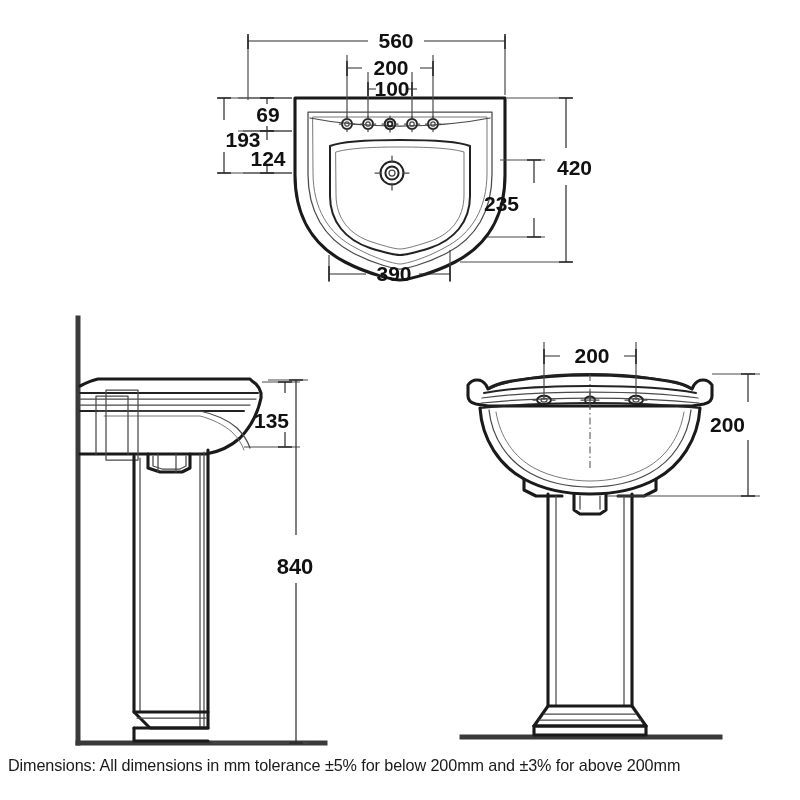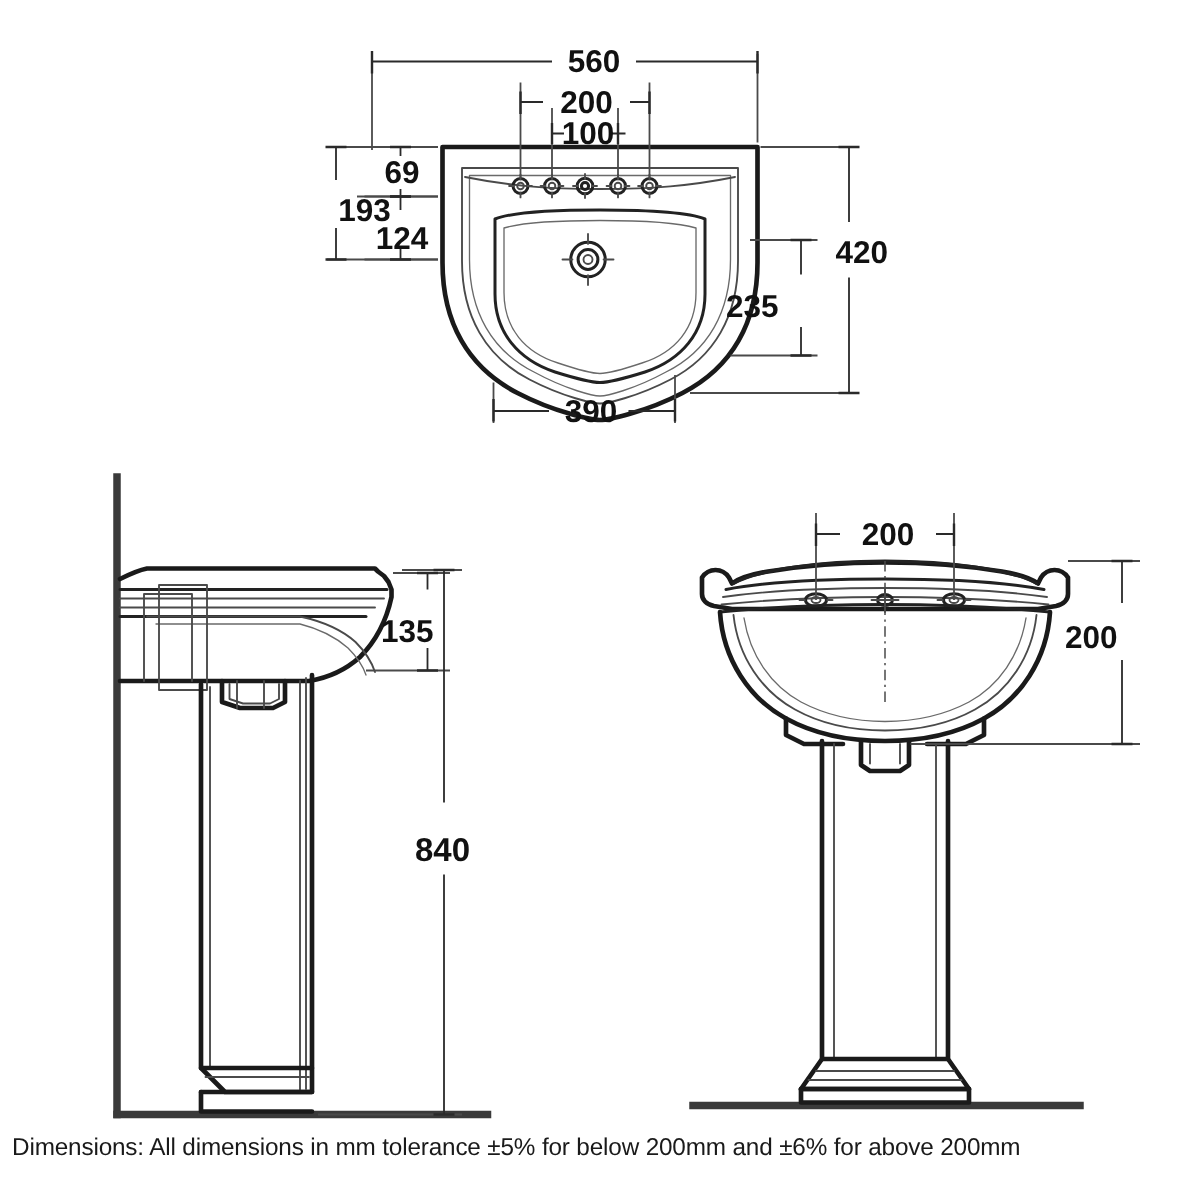--- a/index.html
+++ b/index.html
@@ -366,14 +366,14 @@
     <g>
       <path class="extline" d="M 712,374 L 760,374"></path>
       <path class="extline" d="M 607,496 L 760,496"></path>
       <path class="dimline" d="M 748,374 L 748,402 M 748,440 L 748,496"></path>
       <path class="tick" d="M 741,374 L 755,374 M 741,496 L 755,496"></path>
       <text class="dimtxt" x="710" y="432" font-size="21" text-anchor="start">200</text>
     </g>
   </g>
 </svg>
 
-<div class="caption">Dimensions: All dimensions in mm tolerance ±5% for below 200mm and ±6% for above 200mm</div>
+<div class="caption">Dimensions: All dimensions in mm tolerance ±5% for below 200mm and ±3% for above 200mm</div>
 </div>
 
 </body></html>

